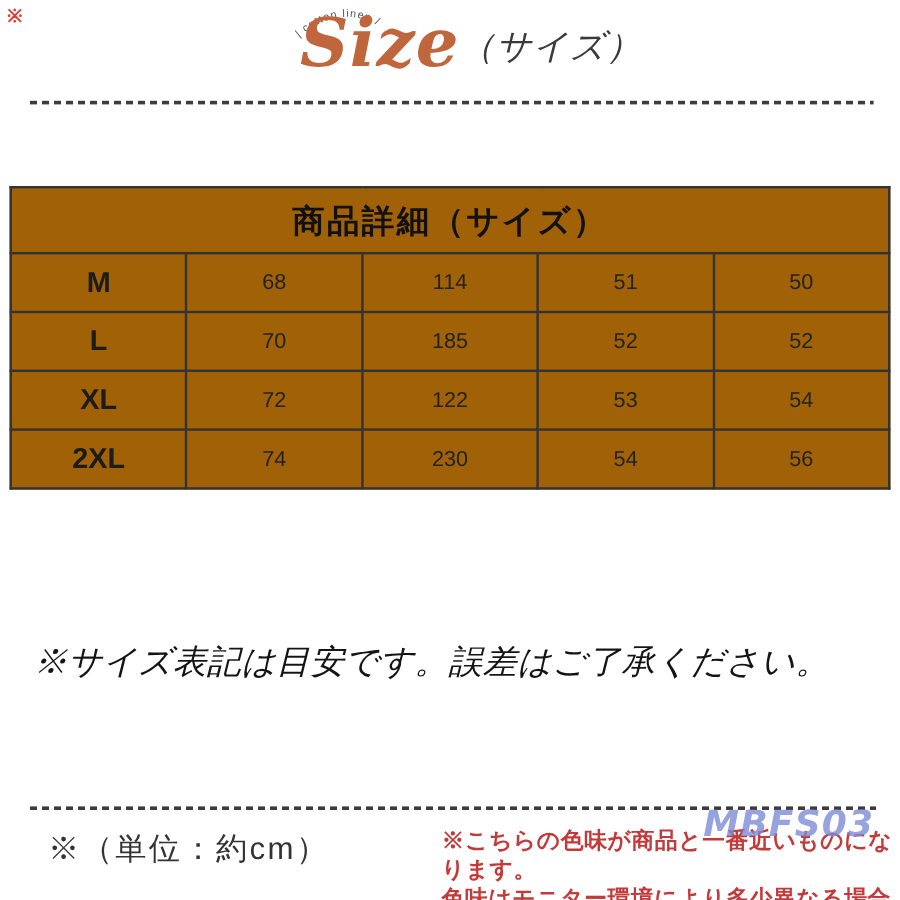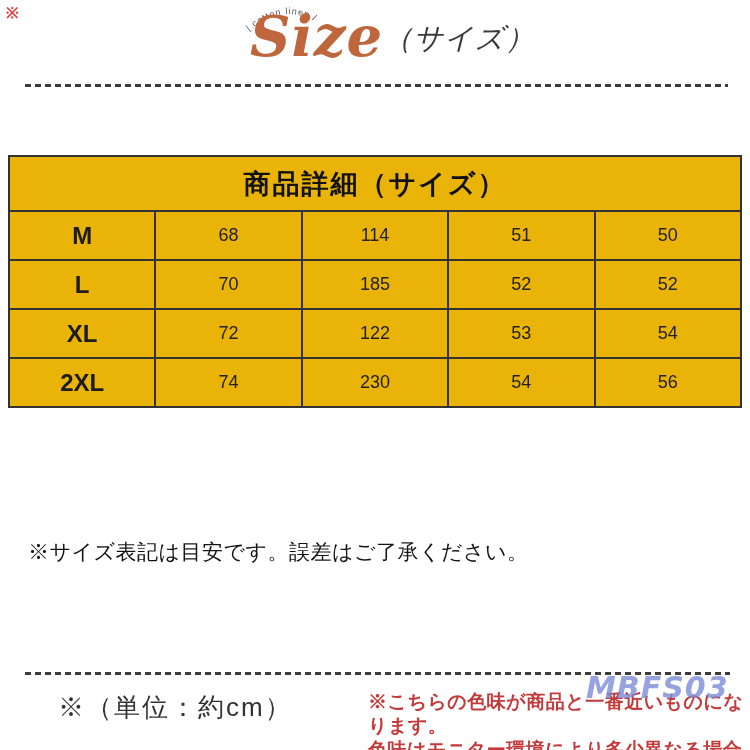--- a/index.html
+++ b/index.html
@@ -21,37 +21,37 @@
   }
   .size-sub{font-size:29px;color:#3a3a3a;padding-bottom:7px;letter-spacing:1px;}
 
   
   .dashes{height:3px;background-image:repeating-linear-gradient(90deg,#3c3c3c 0 6px,transparent 6px 10px);}
   .rule-top{left:25px;top:84px;width:703px;}
   .rule-bottom{left:25px;top:672px;width:705px;}
 
   
   .size-table-wrap{left:8px;top:155px;}
-  table.size-table{border-collapse:collapse;table-layout:fixed;width:734px;background:#eab308;}
+  table.size-table{border-collapse:collapse;table-layout:fixed;width:734px;background:#a16207;}
   table.size-table td{border:2px solid #333;text-align:center;vertical-align:middle;padding:0;}
   td.tbl-title{
     height:53px;font-size:27px;font-weight:bold;color:#111;
     font-family:"DejaVu Serif","Liberation Serif",serif;letter-spacing:2px;
   }
   tr.row-head td{
     height:52px;background:#f3b383;font-size:24px;color:#4a3828;letter-spacing:1px;
   }
   tr.row-data td{height:47px;font-size:18px;color:#222;}
   tr.row-data td.size-label{font-size:24px;font-weight:600;color:#1c1c1c;}
 
   
-  .notes{left:28px;top:538px;width:712px;font-size:21px;line-height:27.5px;color:#141414;letter-spacing:0.5px;}
+  .notes{left:28px;top:538px;width:712px;font-size:28px;line-height:27.5px;color:#141414;letter-spacing:0.5px;font-style:italic;}
 
   
-  .unit-note{left:40px;top:690px;font-size:26px;color:#333;letter-spacing:2px;margin-left:18px;}
+  .unit-note{left:40px;top:690px;font-size:26px;color:#333;letter-spacing:2px;}
   .color-notes{left:368px;top:690px;font-size:19px;line-height:24px;font-weight:bold;letter-spacing:0.5px;}
   .watermark{
     left:586px;top:670px;font-size:30px;font-weight:bold;font-style:italic;
     font-family:"DejaVu Sans","Liberation Sans",sans-serif;
     color:rgba(124,140,214,0.8);letter-spacing:1px;z-index:5;text-align:right;
   }
 </style>
 </head>
 <body>
 

